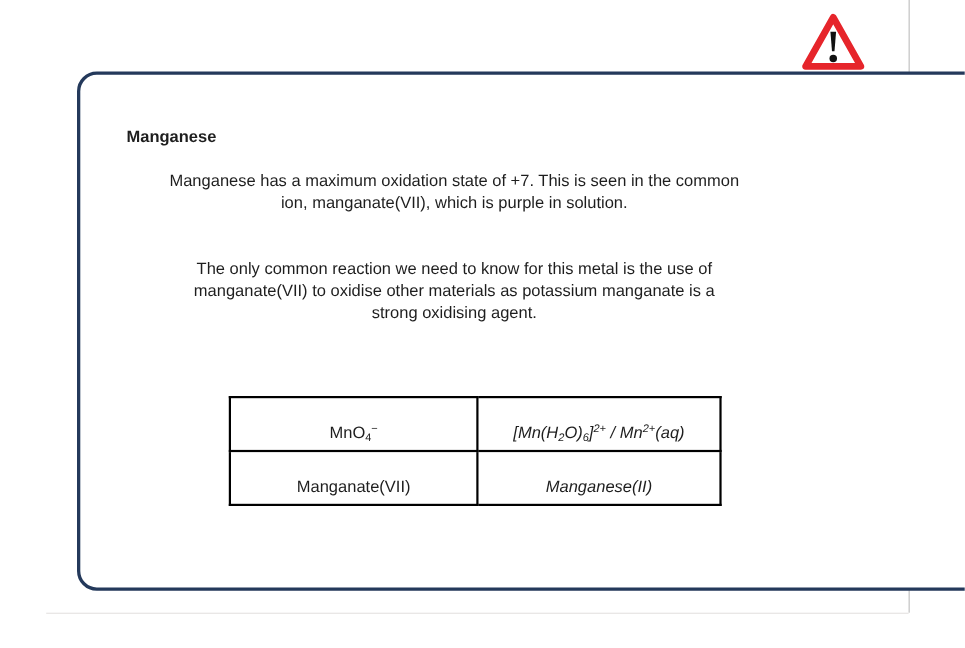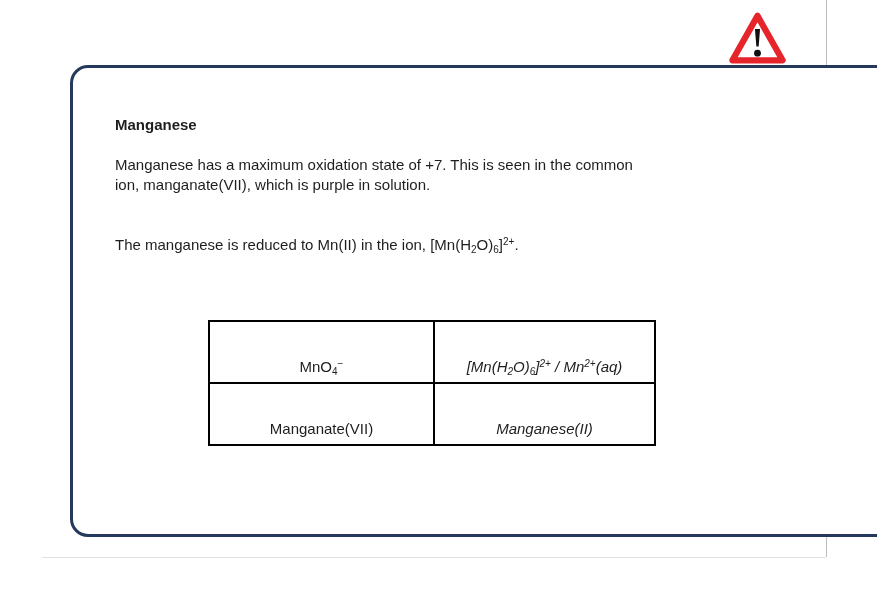--- a/index.html
+++ b/index.html
@@ -54,20 +54,21 @@
     font-size: 15px;
     line-height: 20px;
     white-space: pre-line;
   }
   .card-title {
     font-weight: bold;
     margin: 0;
   }
   .card-body p {
     margin: 0 0 20px 0;
+    text-align: center;
   }
 
   sub, sup {
     font-size: 10px;
     line-height: 0;
   }
   sub { vertical-align: -3px; }
   sup { vertical-align: 5px; }
 
   
@@ -75,21 +76,21 @@
     border-collapse: collapse;
     table-layout: fixed;
     margin: 5px 0 0 93px;
     width: 430px;
   }
   table.info td {
     border: 2px solid #000000;
     height: 42px;
     vertical-align: bottom;
     text-align: center;
-    padding: 13px 4px 5px 4px;
+    padding: 0 4px 5px 4px;
     font-size: 15px;
     white-space: normal;
   }
   td.c1 { width: 215px; }
   td.c2 { width: 211px; font-style: italic; }
 </style>
 </head>
 <body>
 
 <div class="v-edge"></div>
@@ -99,21 +100,23 @@
   <polygon points="50,8 94,86 6,86" fill="#ffffff" stroke-width="11" stroke-linejoin="round" stroke="#e6252b"></polygon>
   <polygon points="45.5,31 54.5,31 52,62 48,62" fill="#111111"></polygon>
   <circle cx="50" cy="73.5" r="6" fill="#111111"></circle>
 </svg>
 
 <div class="card">
   <div class="card-body">
     <div class="card-title">Manganese</div>
     <p>Manganese has a maximum oxidation state of +7. This is seen in the common
 ion, manganate(VII), which is purple in solution.</p>
-    <p>The manganese is reduced to Mn(II) in the ion, [Mn(H<sub>2</sub>O)<sub>6</sub>]<sup>2+</sup>.</p>
+    <p>The only common reaction we need to know for this metal is the use of
+manganate(VII) to oxidise other materials as potassium manganate is a
+strong oxidising agent.</p>
 
     <table class="info">
       <tbody>
         <tr>
           <td class="c1">MnO<sub>4</sub><sup>−</sup></td>
           <td class="c2">[Mn(H<sub>2</sub>O)<sub>6</sub>]<sup>2+</sup>  / Mn<sup>2+</sup>(aq)</td>
         </tr>
         <tr>
           <td class="c1">Manganate(VII)</td>
           <td class="c2">Manganese(II)</td>

